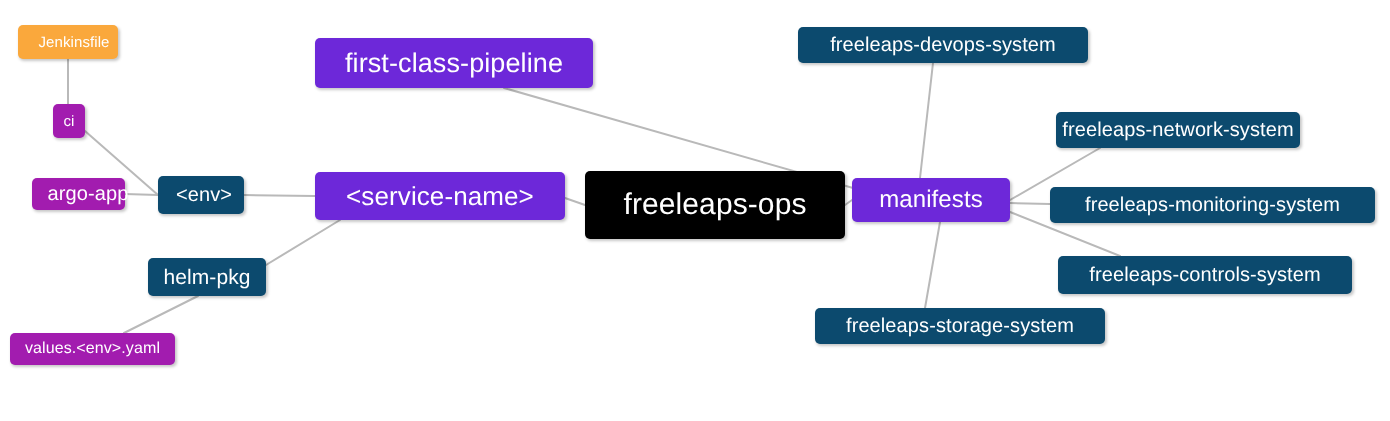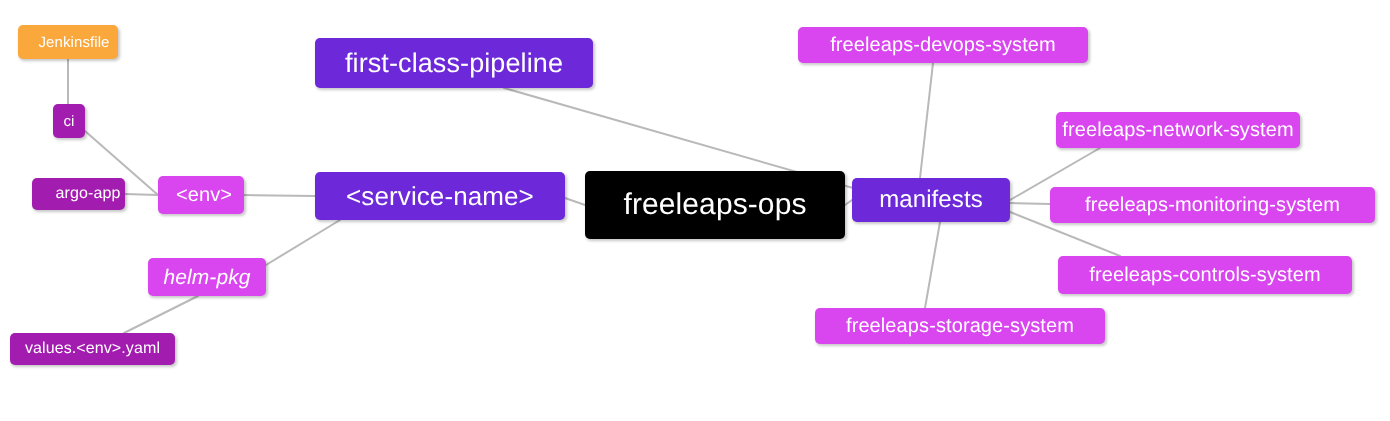--- a/index.html
+++ b/index.html
@@ -35,21 +35,21 @@
     color: #ffffff;
     border-radius: 5px;
     white-space: nowrap;
     line-height: 1;
     letter-spacing: 0.1px;
     box-shadow: 1.5px 2px 3px rgba(0,0,0,0.22);
     text-rendering: geometricPrecision;
   }
   .n-root    { background: #000000; }
   .n-blue    { background: #6d28d9; }
-  .n-green   { background: #d946ef; }
+  .n-green   { background: #0c4a6e; }
   .n-orange  { background: #faa83c; padding-left: 12px; }
   .n-red     { background: #a21caf; }
 </style>
 </head>
 <body>
 
 <div id="canvas">
   <svg id="edges" viewBox="0 0 1390 421" preserveAspectRatio="none">
       <line x1="68" y1="59" x2="68" y2="104" stroke="#b9b9b9" stroke-width="2" stroke-linecap="round"></line>
       <line x1="85" y1="131" x2="158" y2="195" stroke="#b9b9b9" stroke-width="2" stroke-linecap="round"></line>
@@ -65,24 +65,24 @@
       <line x1="1010" y1="203" x2="1050" y2="204" stroke="#b9b9b9" stroke-width="2" stroke-linecap="round"></line>
       <line x1="1010" y1="212" x2="1120" y2="256" stroke="#b9b9b9" stroke-width="2" stroke-linecap="round"></line>
       <line x1="940" y1="222" x2="925" y2="308" stroke="#b9b9b9" stroke-width="2" stroke-linecap="round"></line>
     </svg>
   <div id="node-layer">
       <div class="node n-root" style="left: 585px; top: 171px; width: 260px; height: 68px; font-size: 30px;">freeleaps-ops</div>
       <div class="node n-blue" style="left: 315px; top: 38px; width: 278px; height: 50px; font-size: 27px;">first-class-pipeline</div>
       <div class="node n-blue" style="left: 315px; top: 172px; width: 250px; height: 48px; font-size: 26px;">&lt;service-name&gt;</div>
       <div class="node n-blue" style="left: 852px; top: 178px; width: 158px; height: 44px; font-size: 24px;">manifests</div>
       <div class="node n-green" style="left: 158px; top: 176px; width: 86px; height: 38px; font-size: 20px; padding-left: 6px;">&lt;env&gt;</div>
-      <div class="node n-green" style="left: 148px; top: 258px; width: 118px; height: 38px; font-size: 21px; font-style: italic;">helm-pkg</div>
+      <div class="node n-green" style="left: 148px; top: 258px; width: 118px; height: 38px; font-size: 21px;">helm-pkg</div>
       <div class="node n-green" style="left: 798px; top: 27px; width: 290px; height: 36px; font-size: 20px;">freeleaps-devops-system</div>
       <div class="node n-green" style="left: 1056px; top: 112px; width: 244px; height: 36px; font-size: 20px;">freeleaps-network-system</div>
       <div class="node n-green" style="left: 1050px; top: 187px; width: 325px; height: 36px; font-size: 20px;">freeleaps-monitoring-system</div>
       <div class="node n-green" style="left: 1058px; top: 256px; width: 294px; height: 38px; font-size: 20px;">freeleaps-controls-system</div>
       <div class="node n-green" style="left: 815px; top: 308px; width: 290px; height: 36px; font-size: 20px;">freeleaps-storage-system</div>
       <div class="node n-orange" style="left: 18px; top: 25px; width: 100px; height: 34px; font-size: 15px;">Jenkinsfile</div>
       <div class="node n-red" style="left: 53px; top: 104px; width: 32px; height: 34px; font-size: 15px;">ci</div>
-      <div class="node n-red" style="left: 32px; top: 178px; width: 93px; height: 32px; font-size: 16px; padding-left: 19px;">argo-app</div>
+      <div class="node n-red" style="left: 32px; top: 178px; width: 93px; height: 32px; font-size: 20px; padding-left: 19px;">argo-app</div>
       <div class="node n-red" style="left: 10px; top: 333px; width: 165px; height: 32px; font-size: 16px;">values.&lt;env&gt;.yaml</div>
     </div>
 </div>
 
 </body></html>

